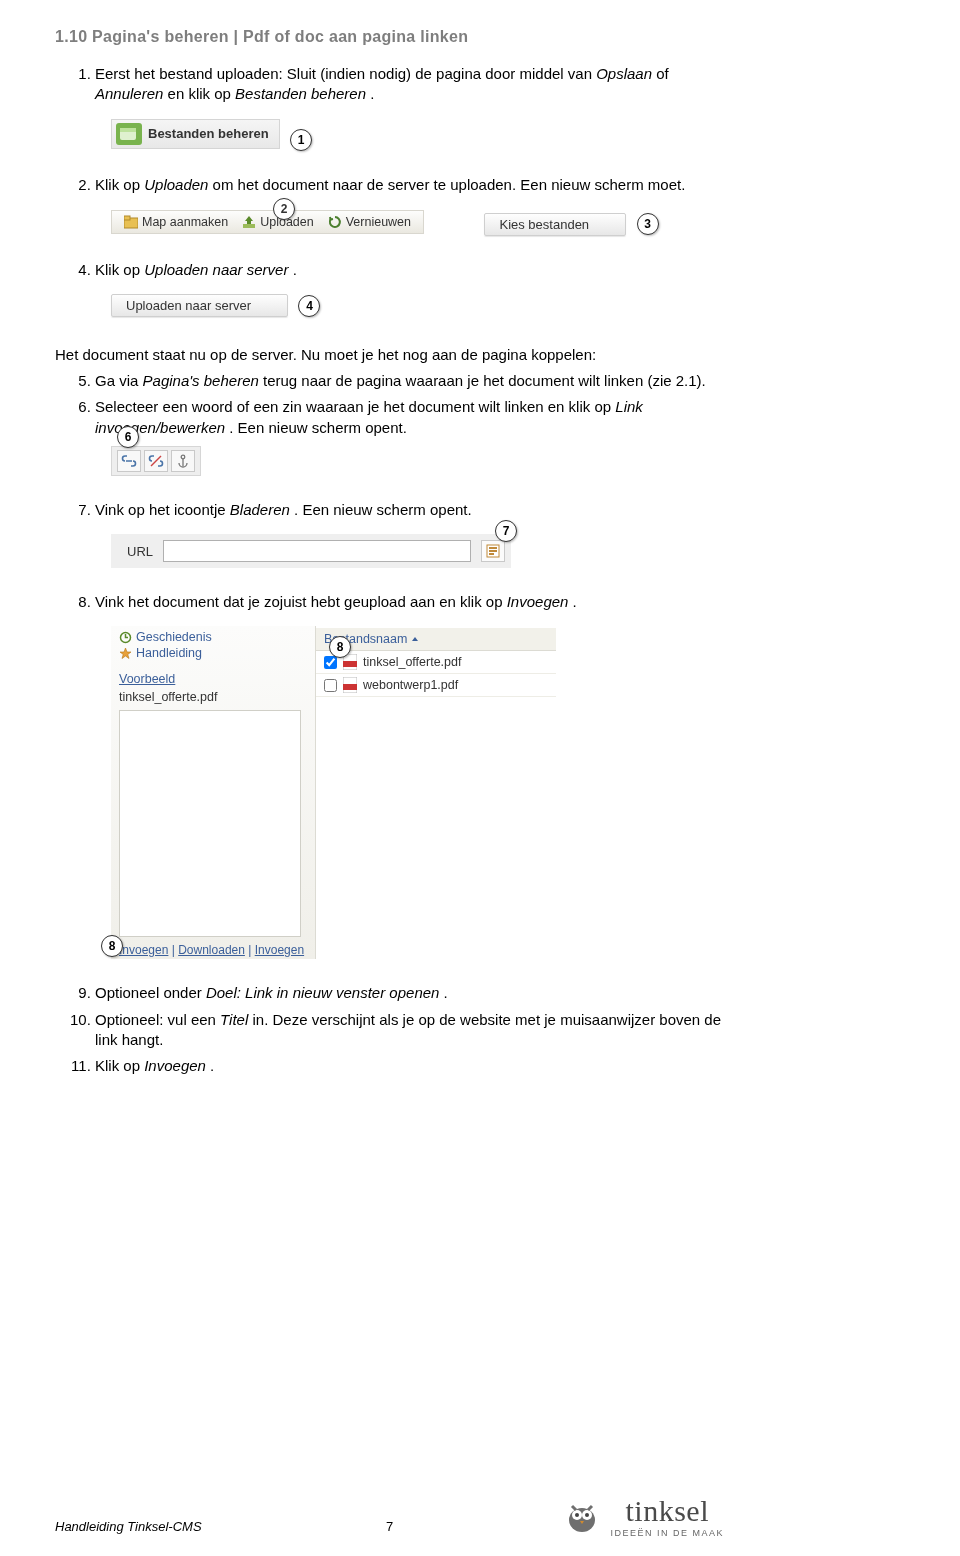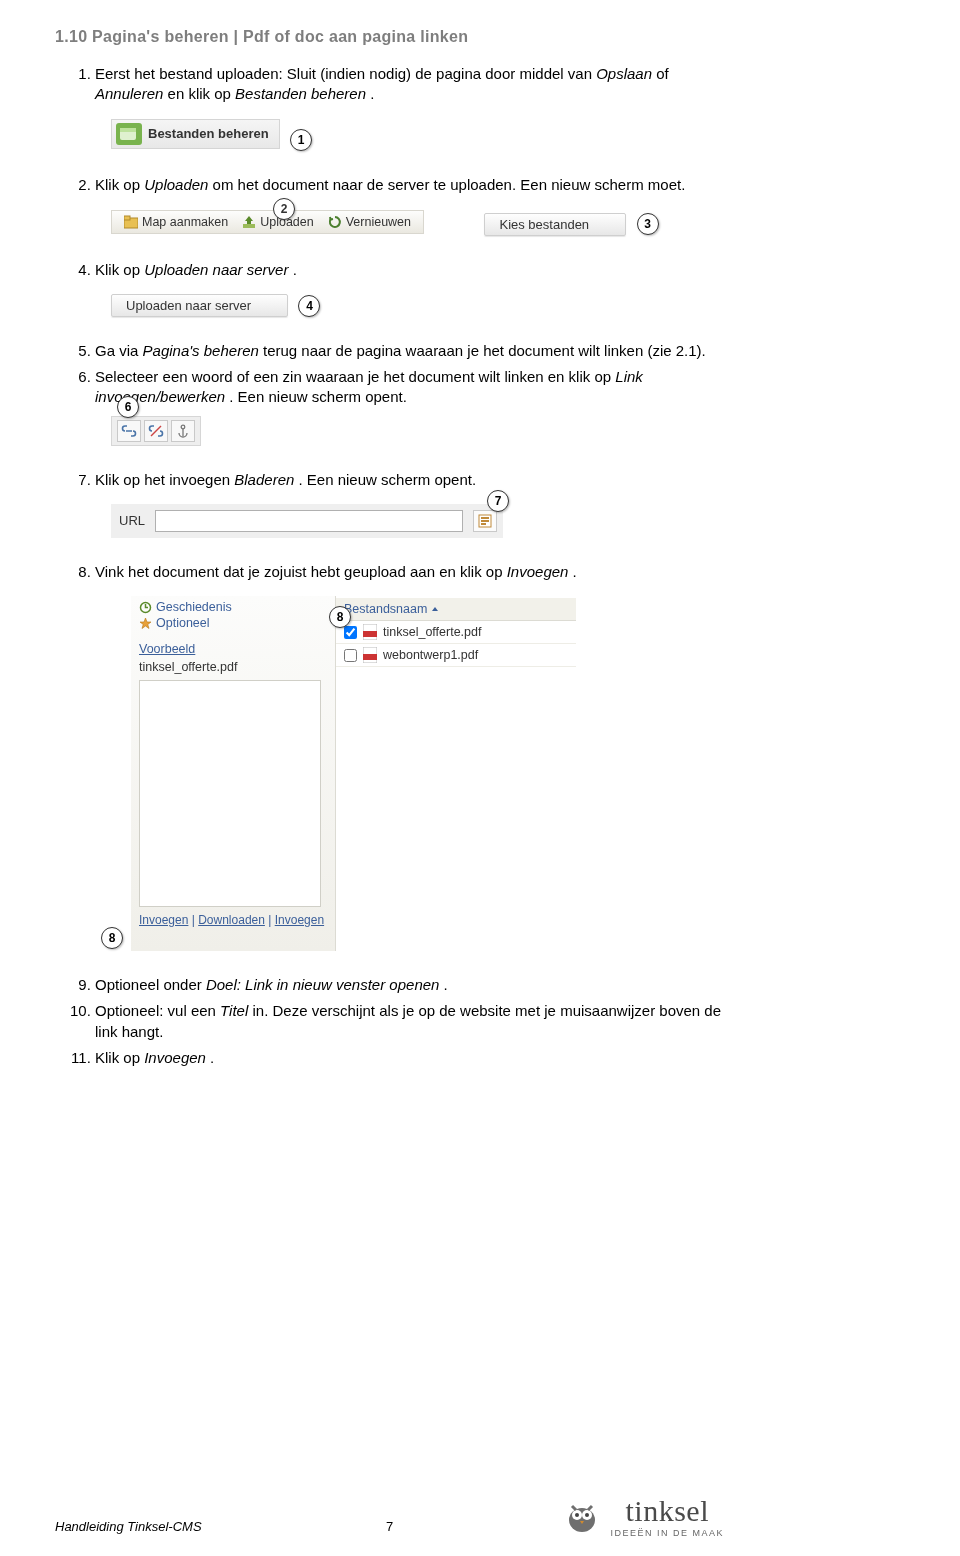--- a/index.html
+++ b/index.html
@@ -120,21 +120,21 @@
     height: 20px;
     border: 1px solid #c9c9c9;
     background: #f8f8f8;
   }
   
   .url-row {
     display: inline-flex;
     align-items: center;
     gap: 10px;
     background: #efefef;
-    padding: 6px 6px 6px 8px;
+    padding: 6px 6px 6px 16px;
   }
   .url-row .lbl { font-size: 13px; color: #333; }
   .url-row input.txt {
     width: 300px;
     height: 20px;
     border: 1px solid #b0b0b0;
     font-size: 12px;
     padding: 0 3px;
   }
   .url-row .browse {
@@ -149,24 +149,23 @@
   
   .browser {
     display: inline-flex;
     background: #fff;
     font-size: 12.5px;
     position: relative;
   }
   .browser .left {
     width: 205px;
     background: linear-gradient(#fcfcfb,#f0efe9);
-    padding: 4px 6px 24px 8px;
+    padding: 4px 6px 2px 8px;
     border-right: 1px solid #dcdbd3;
     box-sizing: border-box;
-    margin-left: 20px;
   }
   .browser .left .nav a { color: #3b5f9a; text-decoration: none; }
   .browser .left .nav div { display: flex; align-items: center; gap: 4px; margin-bottom: 2px; }
   .browser .left .sep { height: 10px; }
   .browser .left .hdr { color: #3b5f9a; text-decoration: underline; margin-bottom: 4px; display: inline-block; }
   .browser .left .fname { color: #333; margin-bottom: 6px; }
   .browser .left .preview {
     width: 180px;
     height: 225px;
     border: 1px solid #d0cfc7;
@@ -319,20 +318,21 @@
       <span>.</span>
     </li>
   </ol>
 
   
   <div class="ui-fig figwrap">
     <span class="gray-btn">Uploaden naar server</span>
     <span class="bubble" style="margin-left:6px;">4</span>
   </div>
 
+  <p class="after-list">Het document staat nu op de server. Nu moet je het nog aan de pagina koppelen:</p>
 
   <ol class="steps" start="5">
     <li>
       <span>Ga via </span>
       <span class="em">Pagina's beheren</span>
       <span> terug naar de pagina waaraan je het document wilt linken (zie 2.1).</span>
     </li>
     <li>
       <span>Selecteer een woord of een zin waaraan je het document wilt linken en klik op </span>
       <span class="em">Link invoegen/bewerken</span>
@@ -360,21 +360,21 @@
             <circle cx="7" cy="3" r="1.8" fill="none" stroke="#777" stroke-width="1.3"></circle>
             <line x1="7" y1="5" x2="7" y2="12" stroke="#777" stroke-width="1.3"></line>
             <path d="M3 9 A4 4 0 0 0 11 9" fill="none" stroke="#777" stroke-width="1.3"></path>
           </svg>
       </span>
     </div>
   </div>
 
   <ol class="steps" start="7">
     <li>
-      <span>Klik op het invoegen </span>
+      <span>Vink op het icoontje </span>
       <span class="em">Bladeren</span>
       <span>. Een nieuw scherm opent.</span>
     </li>
   </ol>
 
   
   <div class="ui-fig figwrap">
     <div class="url-row">
       <span class="lbl">URL</span>
       <input class="txt" type="text" style="">
@@ -407,21 +407,21 @@
             <svg width="13" height="13">
                 <circle cx="6.5" cy="6.5" r="5" fill="none" stroke="#5a8a2a" stroke-width="1.5"></circle>
                 <path d="M6.5 3 V6.5 H9" fill="none" stroke="#5a8a2a" stroke-width="1.5"></path>
               </svg>
             <a>Geschiedenis</a>
           </div>
           <div>
             <svg width="13" height="13">
                 <path d="M6.5 1 L8 5 L12 5 L8.8 7.5 L10 11.5 L6.5 9 L3 11.5 L4.2 7.5 L1 5 L5 5 Z" fill="#e8a13a" stroke="#b57615" stroke-width="0.6"></path>
               </svg>
-            <a>Optioneel</a>
+            <a>Handleiding</a>
           </div>
         </div>
         <div class="sep"></div>
         <span class="hdr">Voorbeeld</span>
         <div class="fname">tinksel_offerte.pdf</div>
         <div class="preview"></div>
         <div class="actions">
           <span>Invoegen</span> |
           <span>Downloaden</span> |
           <span>Invoegen</span>

